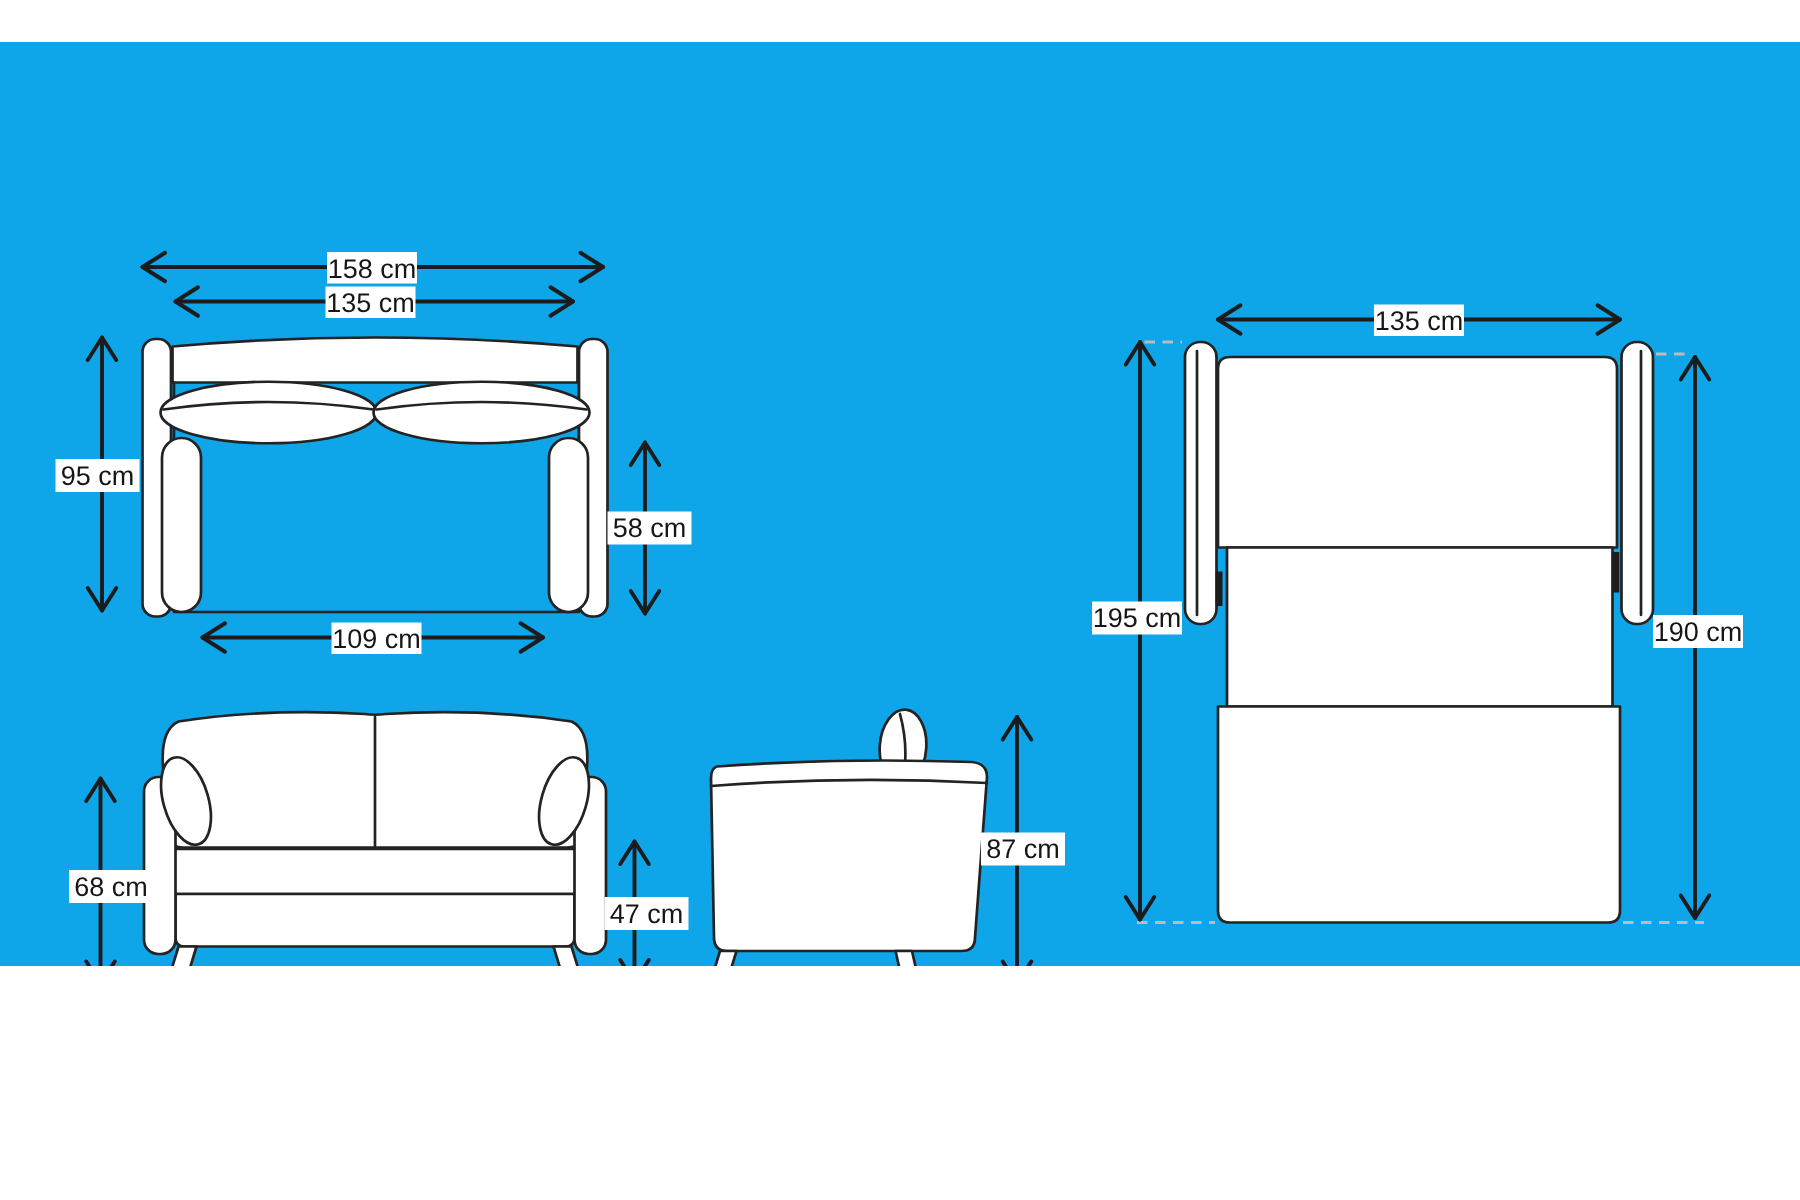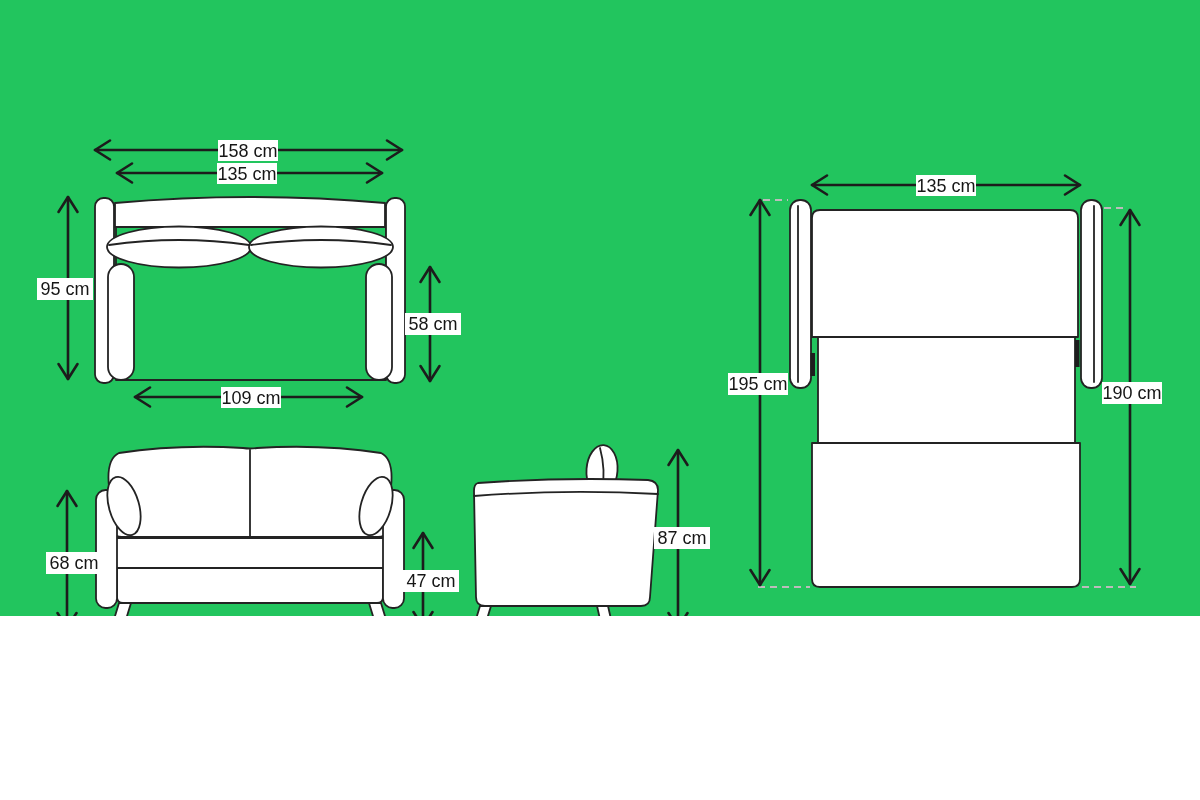--- a/index.html
+++ b/index.html
@@ -1,17 +1,17 @@
 <!DOCTYPE html>
 <html><head>
 <meta charset="utf-8">
 <style>
   html,body{margin:0;padding:0;background:#ffffff;}
-  .stage{position:relative;width:1200px;height:616px;background:#22c55e;overflow:hidden;
-         font-family:"Liberation Sans",sans-serif;}
+  .stage{position:relative;width:1200px;height:616px;background:#0ea5e9;overflow:hidden;
+         font-family:"Liberation Sans",sans-serif;margin-top:28px;}
   svg{display:block;}
   .ln{fill:none;stroke:#232323;stroke-width:1.8;stroke-linecap:round;stroke-linejoin:round;}
   .fw{fill:#ffffff;stroke:#232323;stroke-width:1.8;stroke-linejoin:round;}
   .dim-line{fill:none;stroke:#1c1c1c;stroke-width:2.6;stroke-linecap:round;}
   .dim-head{fill:none;stroke:#1c1c1c;stroke-width:2.6;stroke-linecap:round;stroke-linejoin:round;}
   .lbl-bg{fill:#ffffff;}
   .dim-text{font-family:"Liberation Sans",sans-serif;font-size:18px;fill:#161616;
             text-anchor:middle;dominant-baseline:central;}
   .baseline{fill:none;stroke:#1c1c1c;stroke-width:2.2;stroke-dasharray:9 6;}
   .guide{fill:none;stroke:#bcbcbc;stroke-width:2;stroke-dasharray:7 5;}

